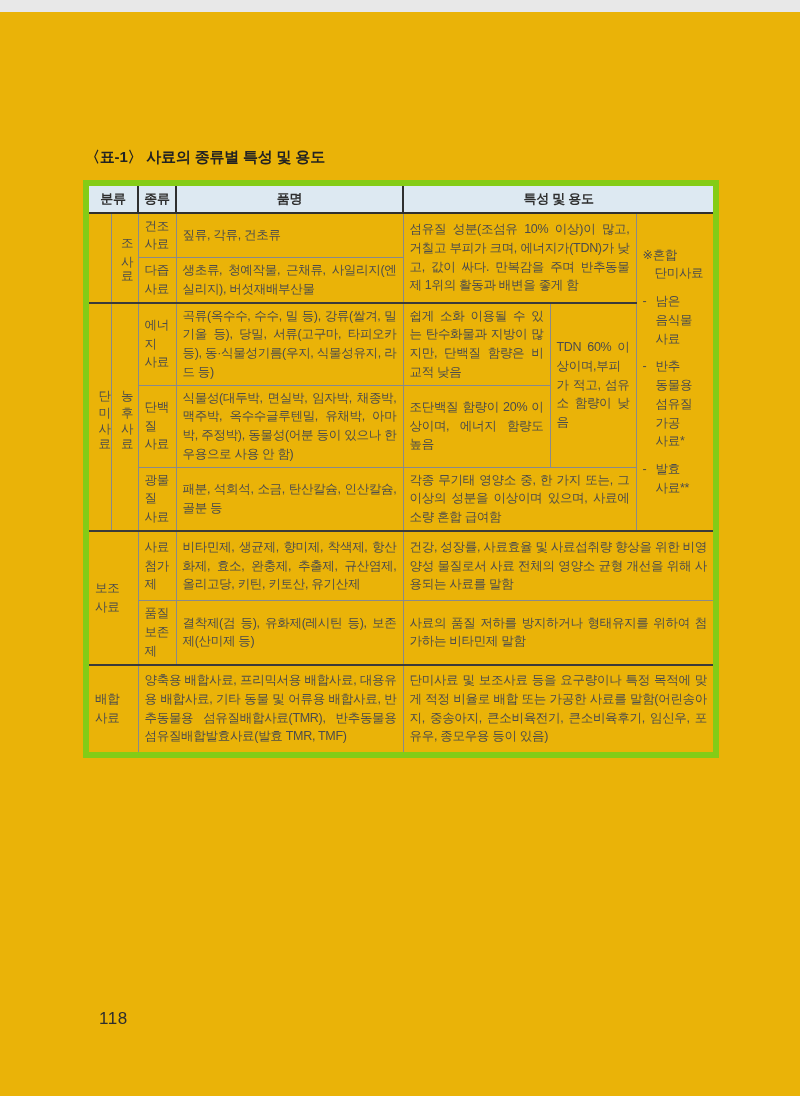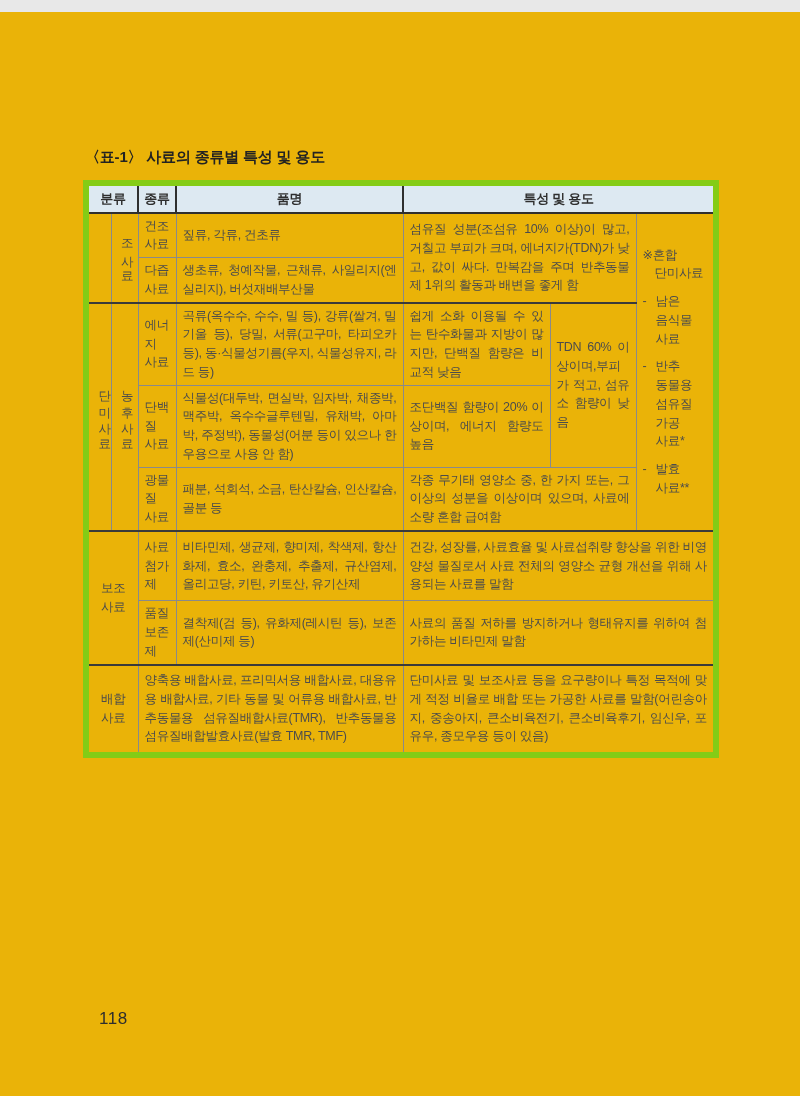--- a/index.html
+++ b/index.html
@@ -31,21 +31,21 @@
   }
   table.feed th{
     background:#dde9f2;color:#2e2e2e;
     font-size:13px;font-weight:bold;
     border-bottom:2px solid #2f2f2f;
     border-left:2px solid #2f2f2f;
     padding:3px 2px;
   }
   table.feed th:first-child{border-left:1px solid #8a8a8a;}
   tr.section td{border-top:2px solid #3a3a3a;}
-  td.center{text-align:center;}
+  td.center{}
   td.justify{text-align:justify;text-justify:inter-character;}
   td.vert{text-align:center;padding:2px 0;}
   .vtext{
     writing-mode:vertical-rl;text-orientation:upright;
     letter-spacing:4px;display:inline-block;margin:0 auto;
     color:#4c4c4c;
   }
   .pre{white-space:pre-line;}
   td.typecol{text-align:left;padding:3px 2px;}
   td.side-note{vertical-align:middle;padding:4px 3px 4px 5px;font-size:11.8px;line-height:1.45;}

